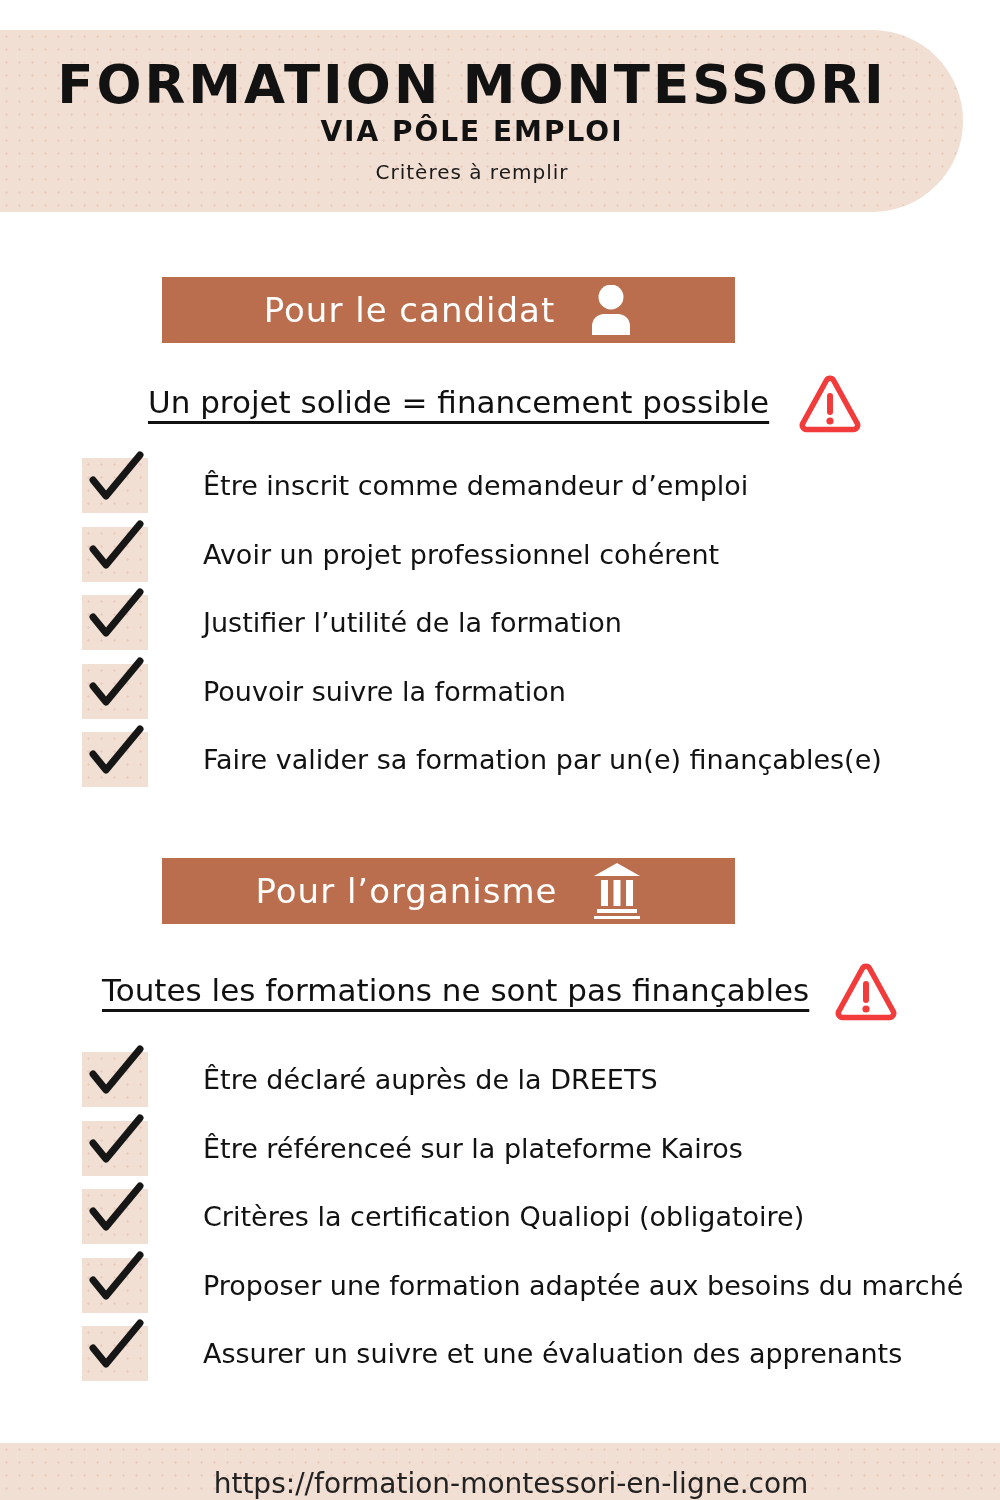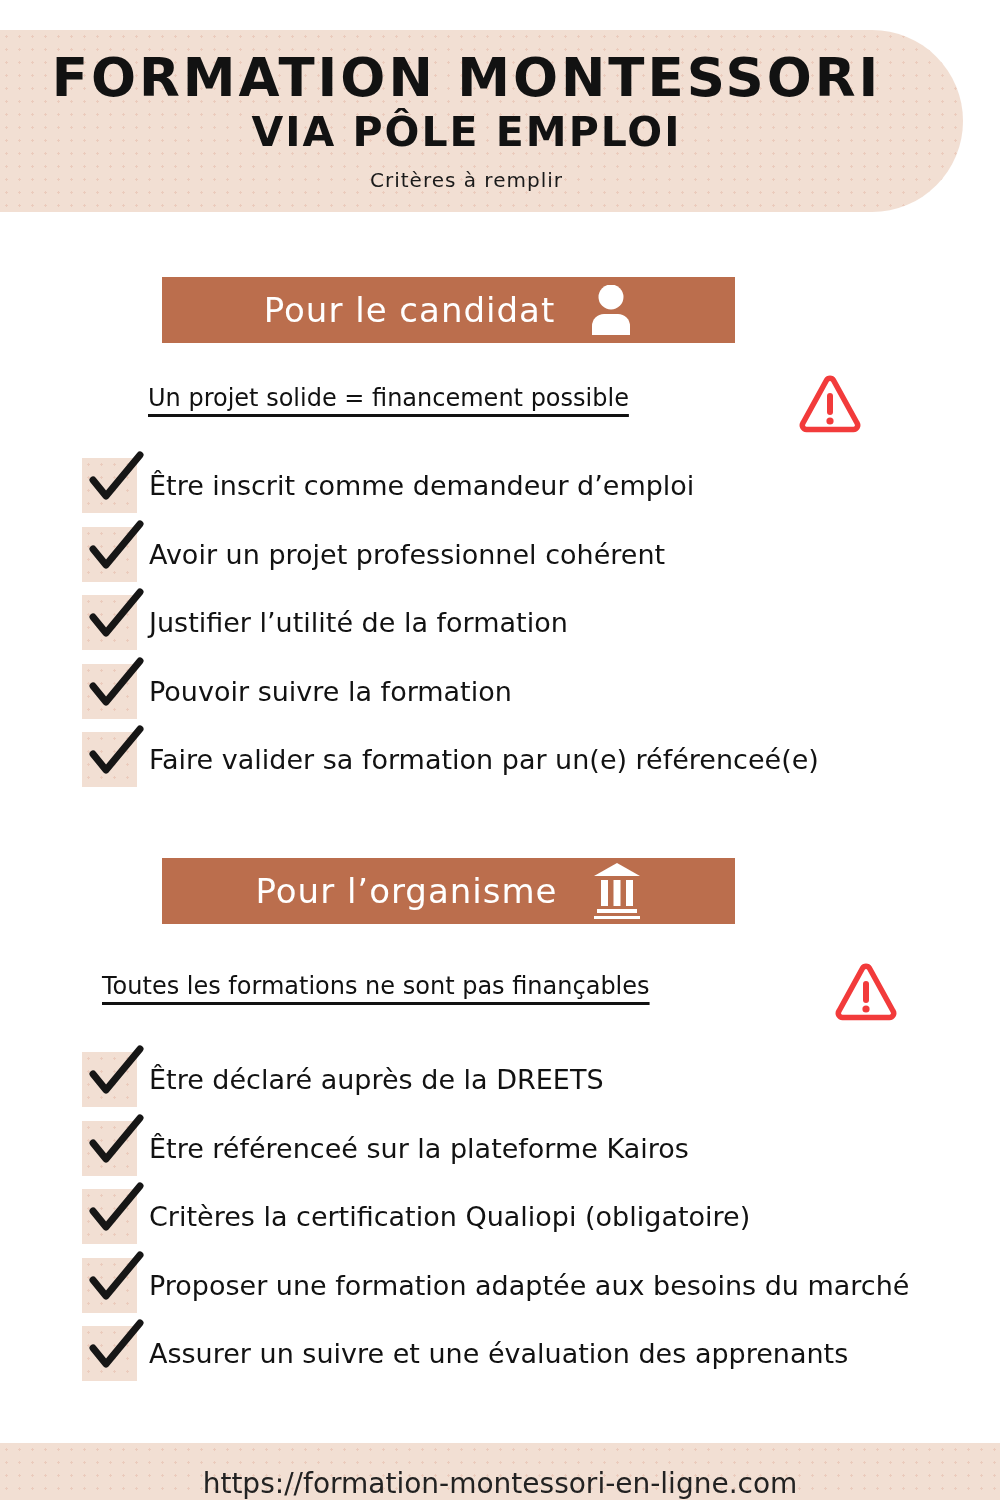--- a/index.html
+++ b/index.html
@@ -12,38 +12,39 @@
     color: #141414;
     overflow: hidden;
   }
   .stage { position: relative; width: 1000px; height: 1500px; }
 
   
   .beige {
     background-color: #F2DFD3;
     background-image: radial-gradient(circle, rgba(219,156,137,0.30) 1.2px, transparent 1.4px);
     background-size: 13px 13px;
+    padding-left: 11px;
   }
 
   
   .header {
     position: absolute;
     top: 30px; left: 0;
     width: 963px; height: 182px;
     border-radius: 0 95px 95px 0;
     display: flex; flex-direction: column;
     align-items: center; justify-content: center;
     padding-right: 30px; box-sizing: border-box;
   }
   .header-title {
     font-size: 53px; font-weight: 600; letter-spacing: 3px;
     line-height: 1.0; color: #121212;
   }
   .header-subtitle {
-    font-size: 41px; font-weight: 600; letter-spacing: 2px;
+    font-size: 28px; font-weight: 600; letter-spacing: 2px;
     margin-top: 4px; color: #121212;
   }
   .header-tagline {
     font-size: 20px; font-weight: 500; letter-spacing: 1px;
     margin-top: 12px; color: #1a1a1a;
   }
 
   
   .banner {
     position: absolute;
@@ -54,21 +55,21 @@
     color: #ffffff;
   }
   .banner.b1 { top: 277px; }
   .banner.b2 { top: 858px; }
   .banner-label { font-size: 34px; font-weight: 500; letter-spacing: 1px; }
   .banner-icon { display: inline-flex; }
 
   
   .claim {
     position: absolute;
-    font-size: 24px; font-weight: 500;
+    font-size: 31px; font-weight: 500;
     text-decoration: underline;
     text-decoration-thickness: 2.5px;
     text-underline-offset: 8px;
     white-space: nowrap;
     color: #111111;
   }
   .claim.c1 { left: 148px; top: 384px; }
   .claim.c2 { left: 102px; top: 972px; }
 
   .warn {
@@ -78,20 +79,21 @@
   .warn.w2 { left: 834px; top: 962px; }
 
   
   .checklist { position: absolute; left: 82px; }
   .checklist.l1 { top: 458px; }
   .checklist.l2 { top: 1052px; }
   .check-row {
     display: flex; align-items: center;
     height: 55px;
     margin-bottom: 13.5px;
+    gap: 43px;
   }
   .checkbox {
     position: relative;
     width: 55px; height: 55px;
     flex: 0 0 55px;
   }
   .checkbox svg {
     position: absolute; top: -12px; left: 3px;
     overflow: visible;
   }
@@ -176,21 +178,21 @@
           </svg>
       </span>
       <span class="item-label">Pouvoir suivre la formation</span>
     </div>
     <div class="check-row">
       <span class="checkbox beige">
         <svg width="64" height="64" viewBox="0 0 64 64">
             <polyline points="8,34 21,50 55,9" fill="none" stroke="#161616" stroke-width="7" stroke-linecap="round" stroke-linejoin="round"></polyline>
           </svg>
       </span>
-      <span class="item-label">Faire valider sa formation par un(e) référenceé(e)</span>
+      <span class="item-label">Faire valider sa formation par un(e) finançables(e)</span>
     </div>
   </div>
 
   <div class="banner b2">
     <span class="banner-label">Pour l’organisme</span>
     <span class="banner-icon">
       <svg width="50" height="56" viewBox="0 0 50 56">
         <path d="M25 0 L48 13 H2 Z" fill="#ffffff"></path>
         <rect x="9" y="17" width="7" height="26" fill="#ffffff"></rect>
         <rect x="21.5" y="17" width="7" height="26" fill="#ffffff"></rect>

